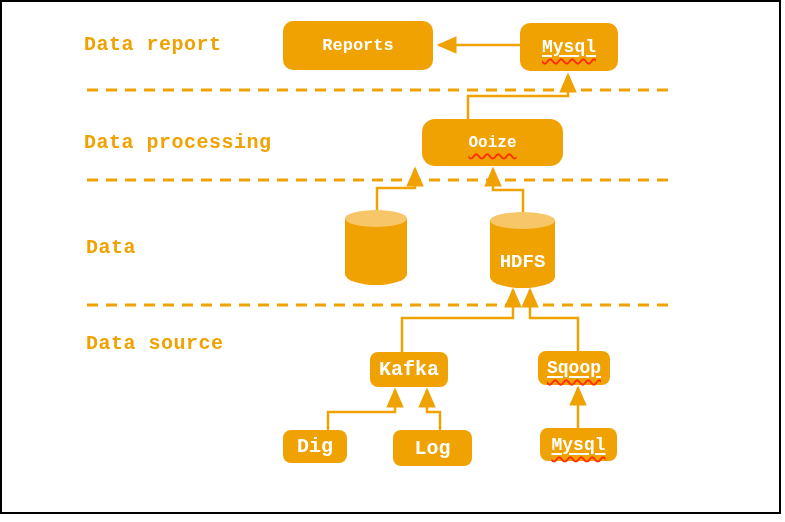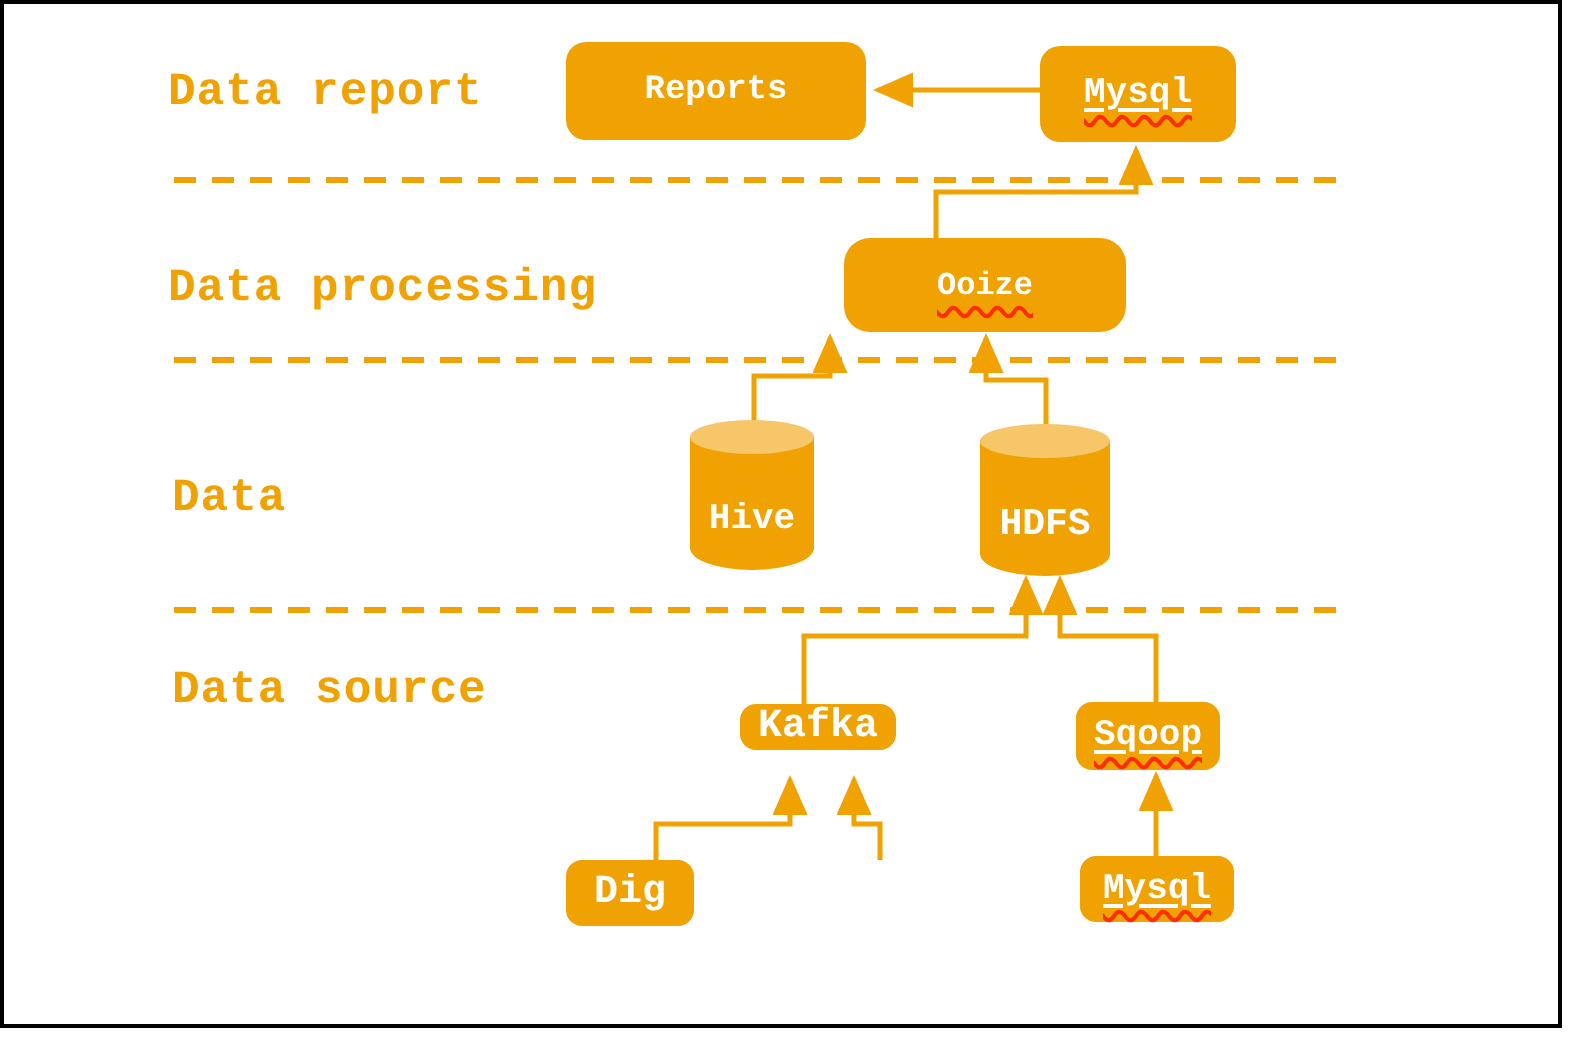--- a/index.html
+++ b/index.html
@@ -14,21 +14,21 @@
   #canvas{
     position:relative;width:785px;height:522px;background:var(--bg);
     font-family:"Liberation Mono","DejaVu Sans Mono",monospace;
     overflow:hidden;
   }
   .frame{
     position:absolute;left:0;top:0;width:781px;height:514px;
     border:2px solid var(--frame);box-sizing:border-box;pointer-events:none;
   }
   .layer-label{
-    position:absolute;color:var(--accent);font-weight:bold;font-size:23px;
+    position:absolute;color:var(--accent);font-weight:bold;font-size:20px;
     white-space:nowrap;letter-spacing:0.5px;
   }
   .node{
     position:absolute;background:var(--accent);color:var(--node-text);
     display:flex;align-items:center;justify-content:center;
     font-weight:bold;box-sizing:border-box;
   }
   .rounded{border-radius:10px;}
   .rounded-lg{border-radius:13px;}
   .rounded-sm{border-radius:8px;}
@@ -105,40 +105,42 @@
     <span class="wavy"><span class="u">Mysql</span></span>
   </div>
 
   <div class="node rounded-lg fs16" style="left:397px;top:119px;width:141px;height:47px;">
     <span class="wavy">Ooize</span>
   </div>
 
   <div class="cylinder" style="left:345px;top:210px;width:62px;height:75px;">
     <div class="cyl-body"></div>
     <div class="cyl-top"></div>
-    <div class="cyl-label fs18">Hive</div>
   </div>
 
   <div class="cylinder" style="left:490px;top:212px;width:65px;height:76px;">
     <div class="cyl-body"></div>
     <div class="cyl-top"></div>
     <div class="cyl-label fs19">HDFS</div>
   </div>
 
-  <div class="node rounded-sm fs20" style="left:370px;top:352px;width:78px;height:23px;">
+  <div class="node rounded-sm fs20" style="left:370px;top:352px;width:78px;height:35px;">
     <span>Kafka</span>
   </div>
 
   <div class="node rounded-sm fs20" style="left:283px;top:430px;width:64px;height:33px;">
     <span>Dig</span>
   </div>
 
   <div class="node rounded-sm fs18" style="left:538px;top:351px;width:72px;height:34px;">
     <span class="wavy"><span class="u">Sqoop</span></span>
   </div>
 
+  <div class="node rounded-sm fs20" style="left:393px;top:430px;width:79px;height:36px;">
+    <span>Log</span>
+  </div>
 
   <div class="node rounded-sm fs18" style="left:540px;top:428px;width:77px;height:33px;">
     <span class="wavy"><span class="u">Mysql</span></span>
   </div>
 
   <div class="frame"></div>
 </div>
 
 </body></html>

